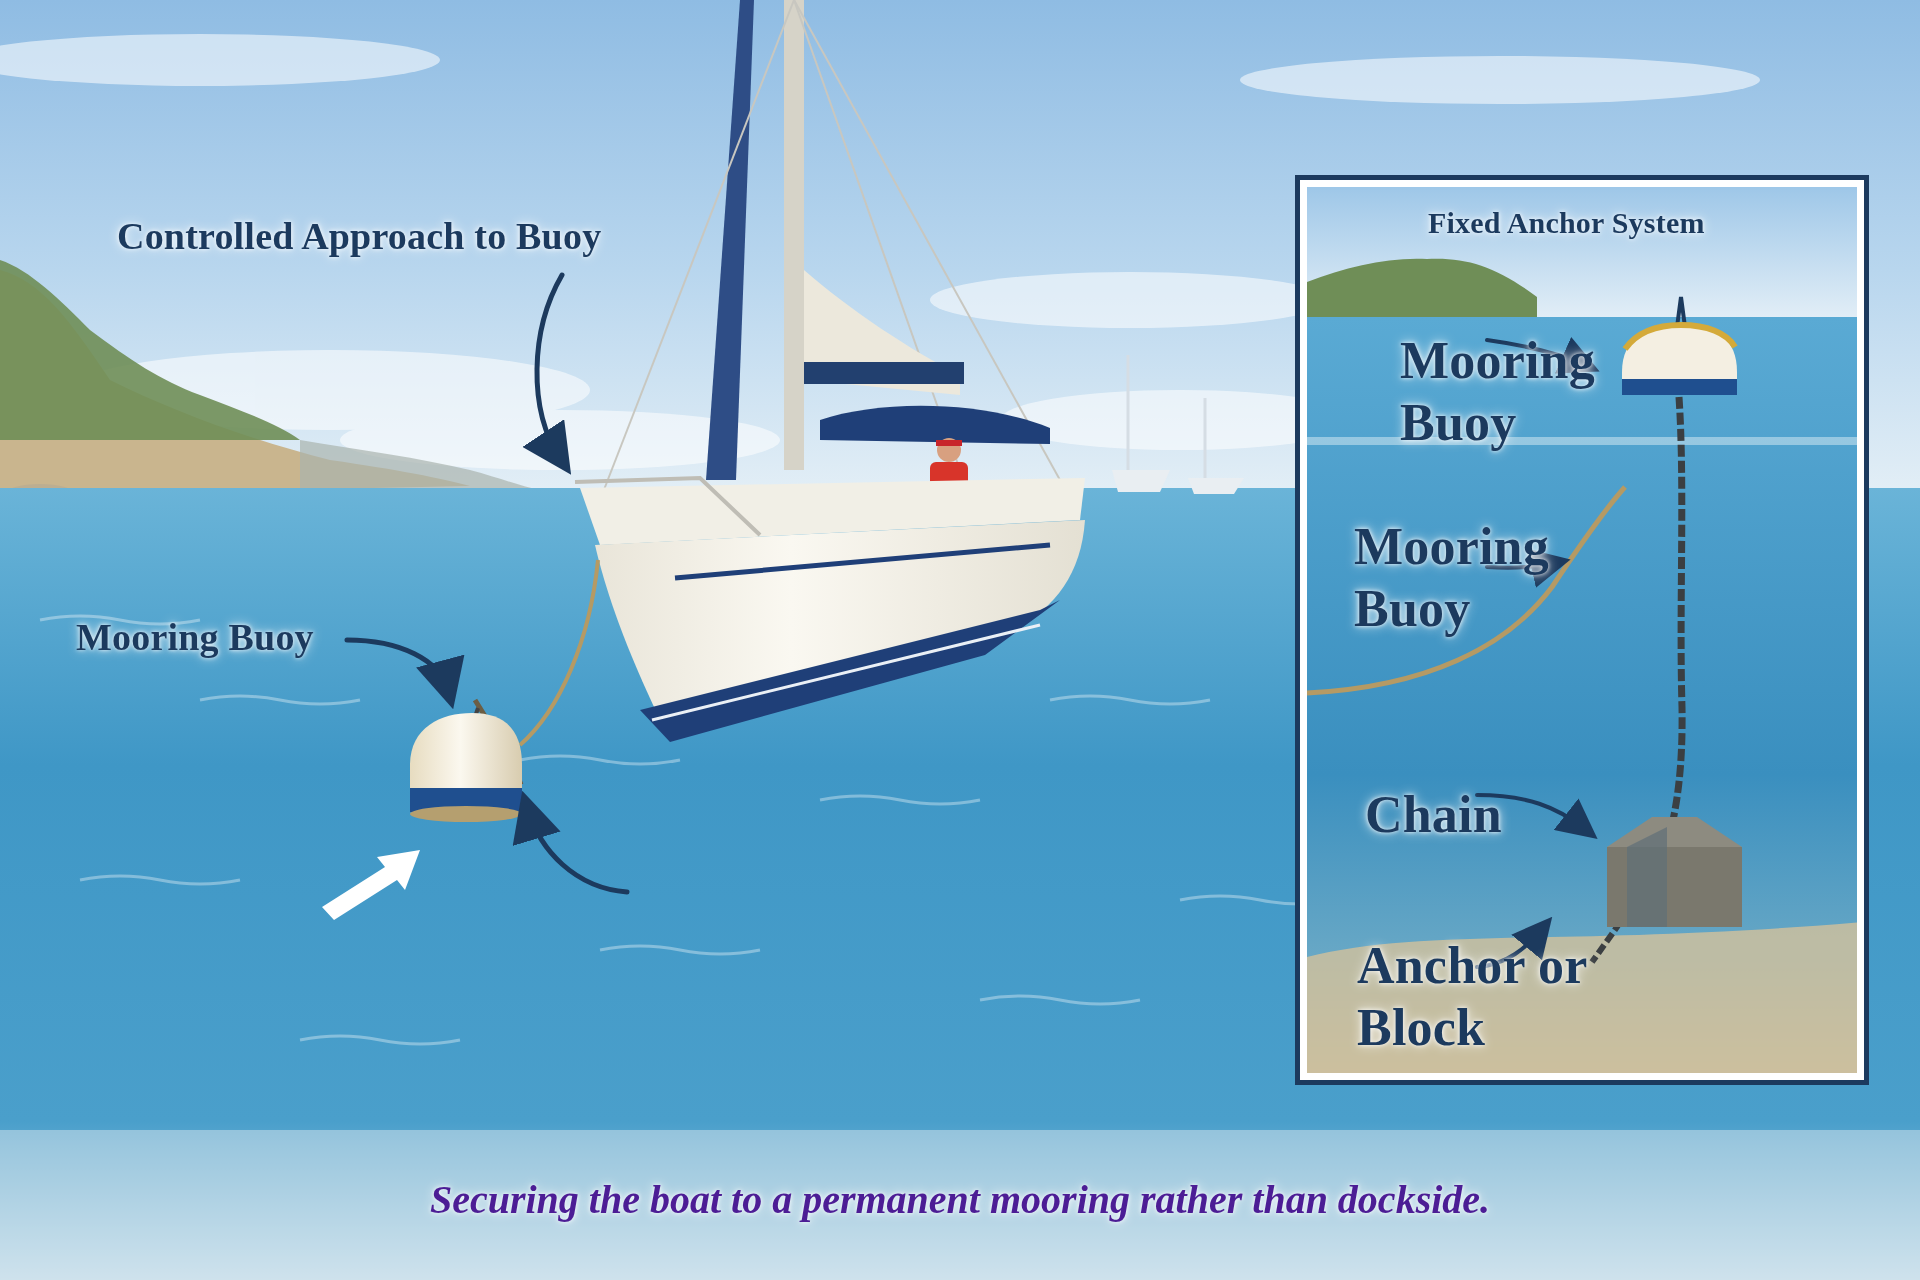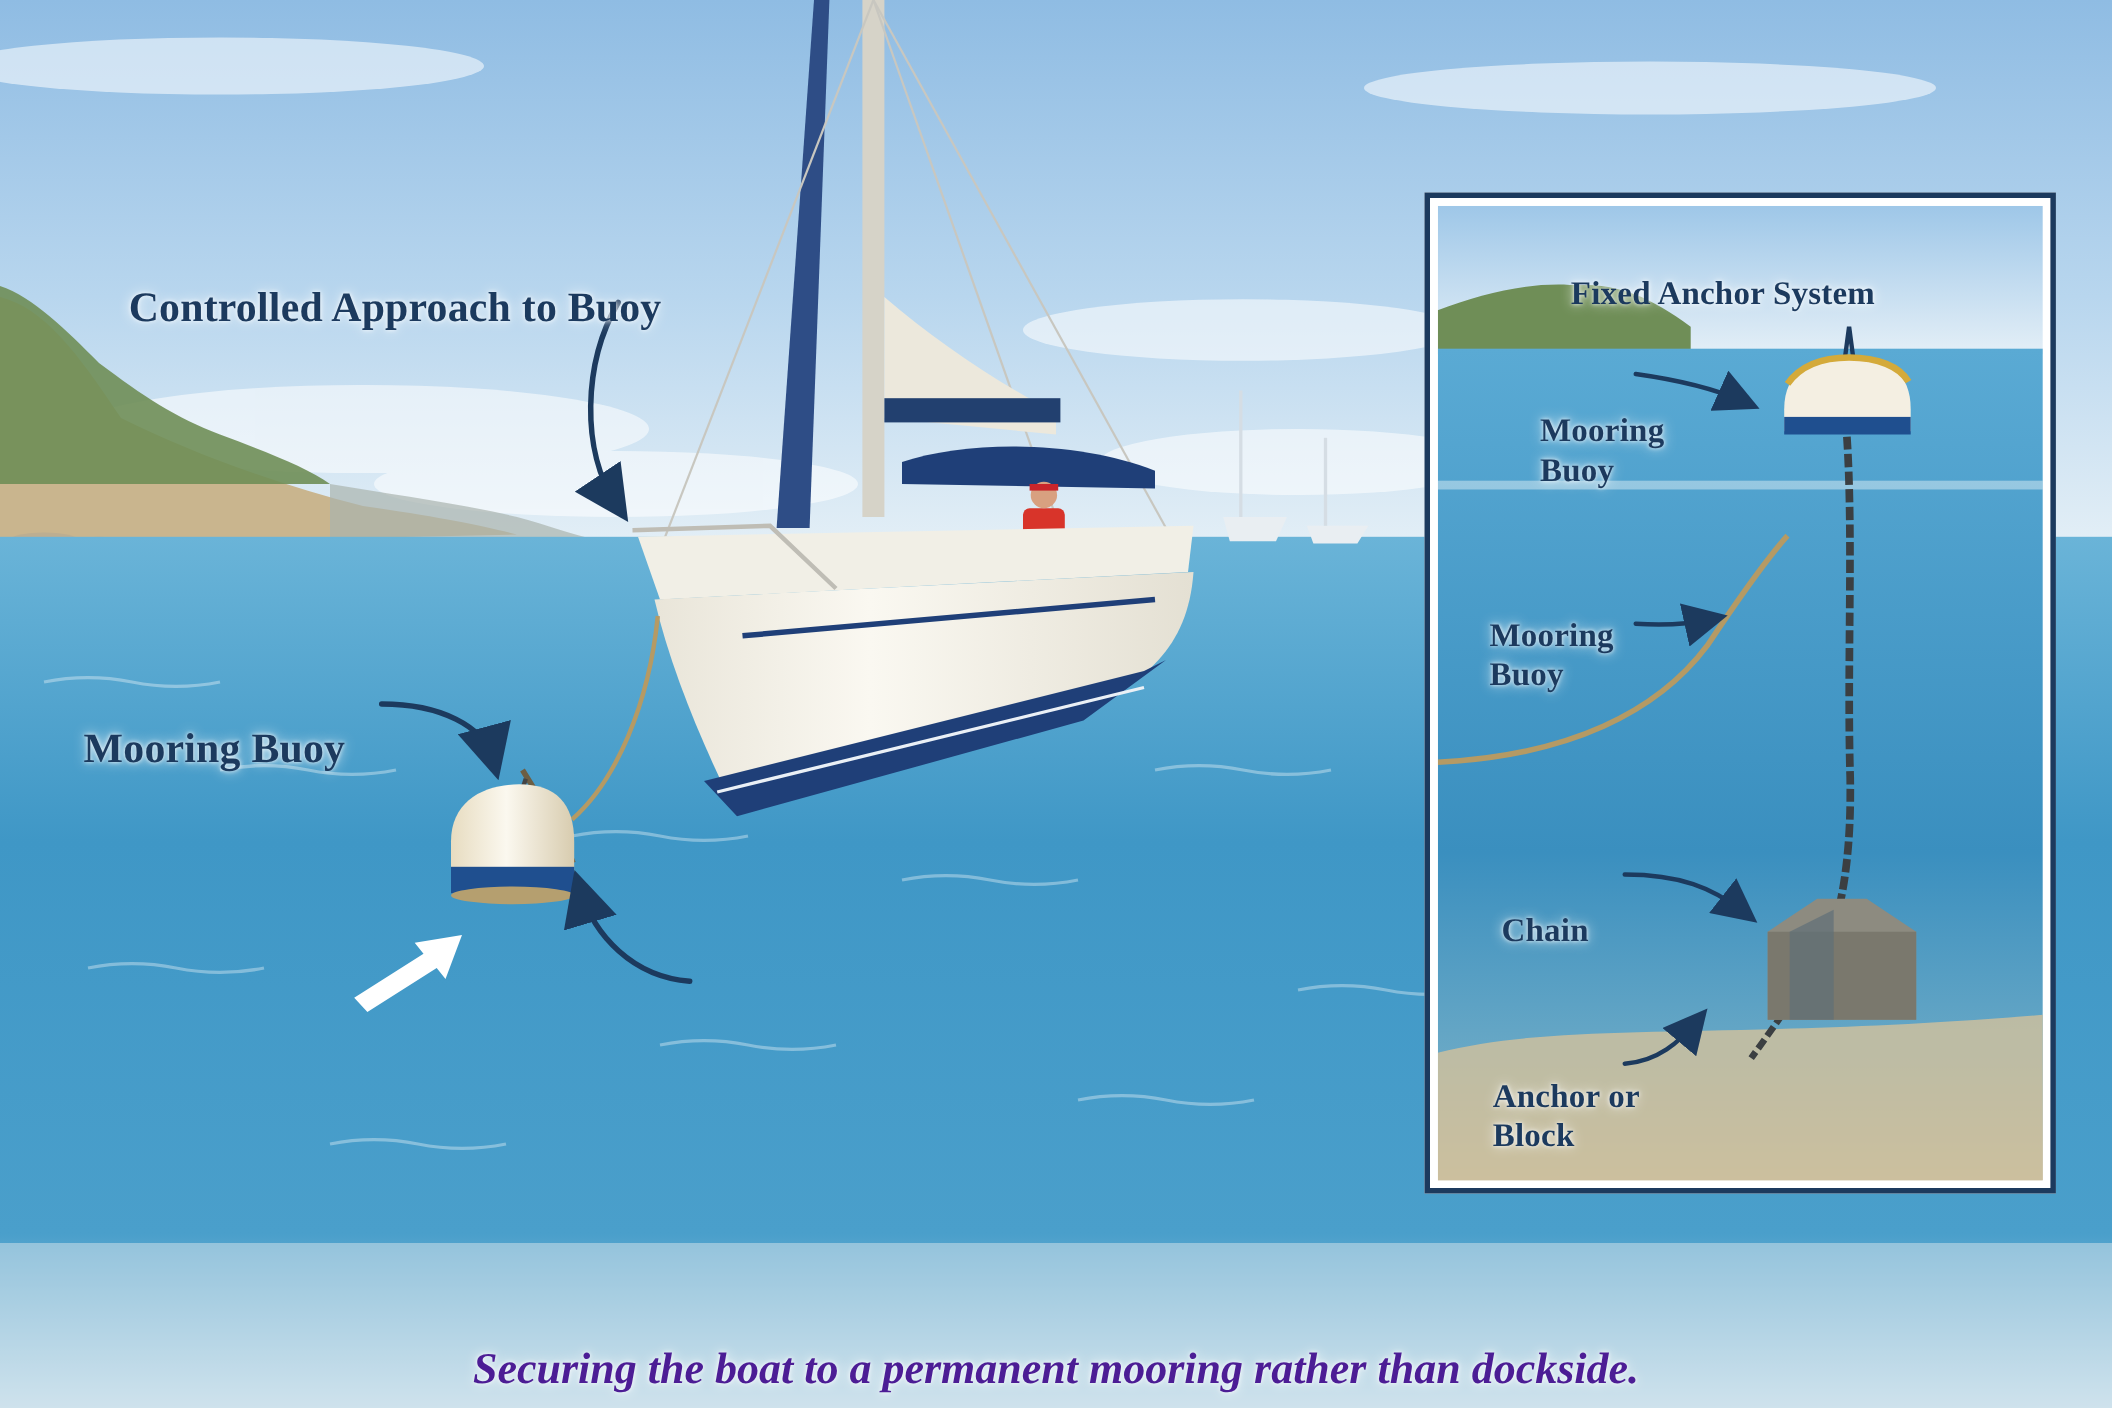--- a/index.html
+++ b/index.html
@@ -3,25 +3,25 @@
 <meta charset="utf-8">
 <style>
   html, body { margin:0; padding:0; }
   body { width:1920px; height:1280px; overflow:hidden; position:relative;
          font-family:"Liberation Serif","DejaVu Serif",serif; }
   .scene { position:absolute; left:0; top:0; width:1920px; height:1280px; }
   .label { position:absolute; color:#1c3a5e; font-family:"Liberation Serif","DejaVu Serif",serif;
            font-weight:bold; letter-spacing:0.2px; line-height:1.2; margin:0; }
   .label.lg { font-size:38px; }
   .label.md { font-size:36px; }
-  .label.sm { font-size:30px; }
+  .label.sm { font-size:52px; }
   .caption { position:absolute; left:0; width:1920px; top:1176px; text-align:center;
              font-family:"Liberation Serif","DejaVu Serif",serif; font-style:italic; font-weight:bold;
              font-size:40px; color:#4c1d95; }
-  .halo { text-shadow:0 0 12px rgba(255,255,255,0.85), 0 0 4px rgba(255,255,255,0.9);margin-top:44px; }
+  .halo { text-shadow:0 0 12px rgba(255,255,255,0.85), 0 0 4px rgba(255,255,255,0.9); }
   .inset-frame { position:absolute; left:1295px; top:175px; width:574px; height:910px;
                  border:5px solid #1c3a5e; box-sizing:border-box; background:#fff; }
   .inset-inner { position:absolute; left:7px; top:7px; right:7px; bottom:7px; overflow:hidden; }
 </style>
 </head>
 <body>
 
 <svg class="scene" width="1920" height="1280" viewBox="0 0 1920 1280">
   <defs>
     <linearGradient id="sky" x1="0" y1="0" x2="0" y2="1">

